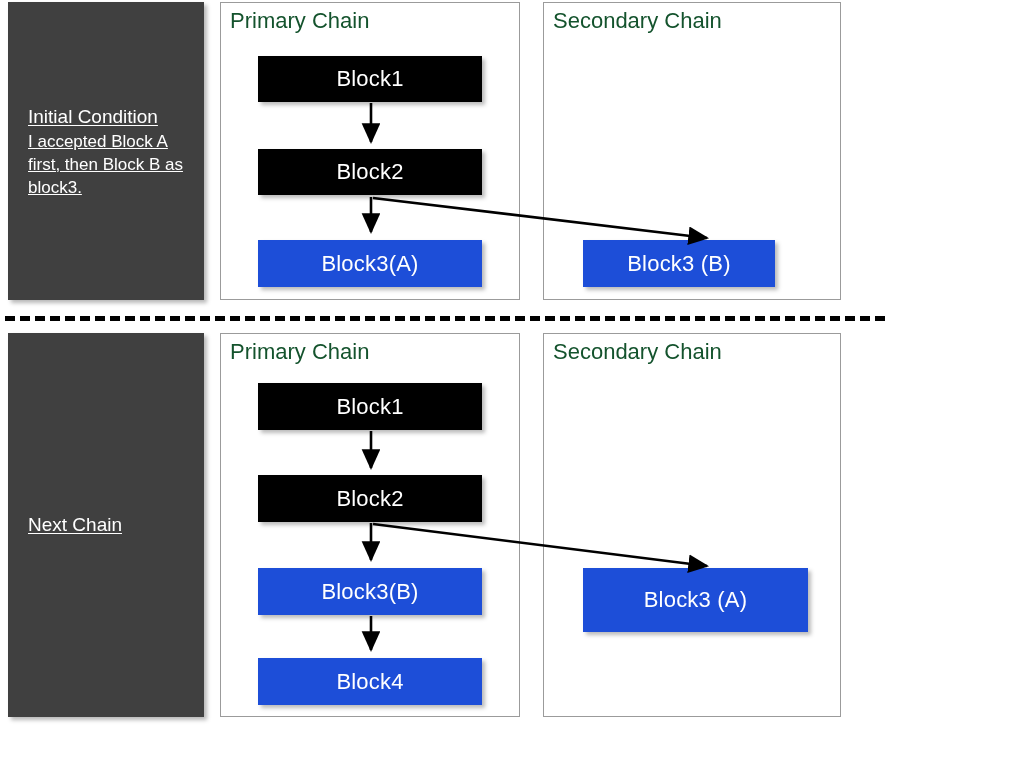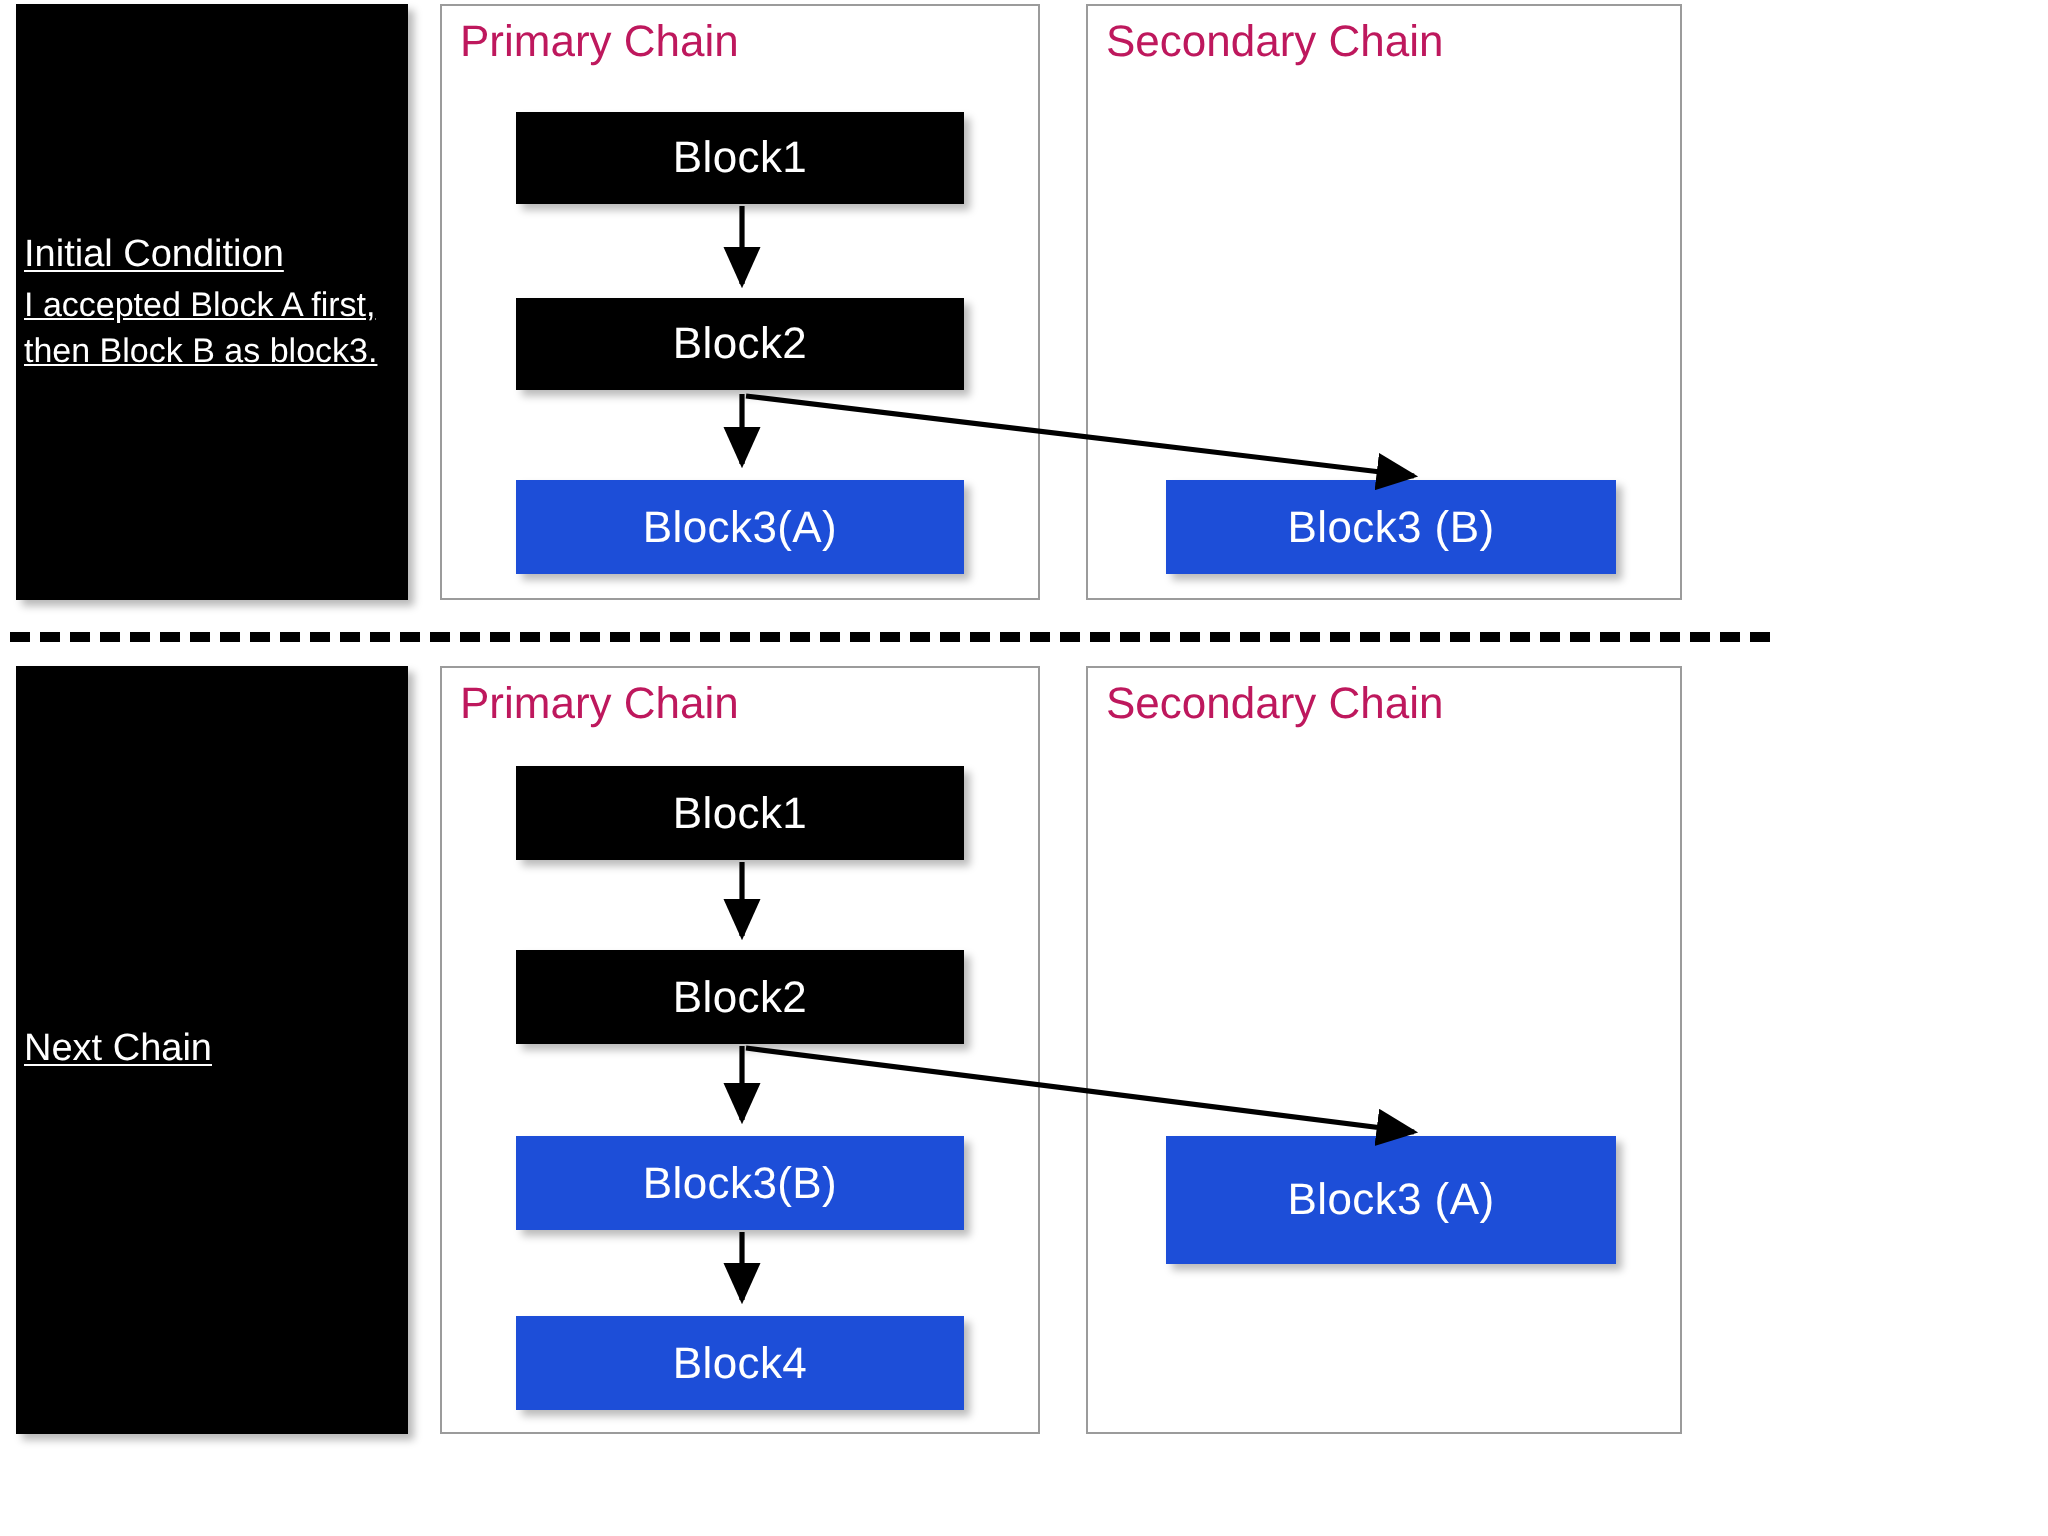--- a/index.html
+++ b/index.html
@@ -19,24 +19,24 @@
   .stage {
     position: absolute;
     left: 0; top: 0;
     width: 1024px;
     height: 768px;
   }
 
   
   .note {
     position: absolute;
-    background: #000000;
+    background: #404040;
     box-shadow: 3px 3px 4px rgba(0,0,0,0.28);
     box-sizing: border-box;
-    padding: 0 4px;
+    padding: 0 20px;
     color: #ffffff;
     display: flex;
     flex-direction: column;
     justify-content: center;
   }
   .note-title {
     font-size: 19px;
     line-height: 25px;
     text-decoration: underline;
     text-underline-offset: 2px;
@@ -55,21 +55,21 @@
     background: #ffffff;
     border: 1.5px solid #9b9b9b;
     box-sizing: border-box;
   }
   .panel-title {
     position: absolute;
     left: 9px;
     top: 4px;
     font-size: 22px;
     line-height: 28px;
-    color: #be185d;
+    color: #14532d;
     white-space: nowrap;
   }
 
   
   .block {
     position: absolute;
     box-sizing: border-box;
     display: flex;
     align-items: center;
     justify-content: center;
@@ -118,21 +118,21 @@
   <div class="panel" style="left:543px; top:2px; width:298px; height:298px;">
     <div class="panel-title">Secondary Chain</div>
   </div>
 
   <div class="block blue" style="left:258px; top:56px; width:224px; height:46px;">Block1</div>
 
   <div class="block blue" style="left:258px; top:149px; width:224px; height:46px;">Block2</div>
 
   <div class="block red" style="left:258px; top:240px; width:224px; height:47px;">Block3(A)</div>
 
-  <div class="block red" style="left:583px; top:240px; width:225px; height:47px;">Block3 (B)</div>
+  <div class="block red" style="left:583px; top:240px; width:192px; height:47px;">Block3 (B)</div>
 
   <div class="divider"></div>
 
   <div class="note" style="left:8px; top:333px; width:196px; height:384px;">
     <div class="note-title">Next Chain</div>
   </div>
 
   <div class="panel" style="left:220px; top:333px; width:300px; height:384px;">
     <div class="panel-title">Primary Chain</div>
   </div>

